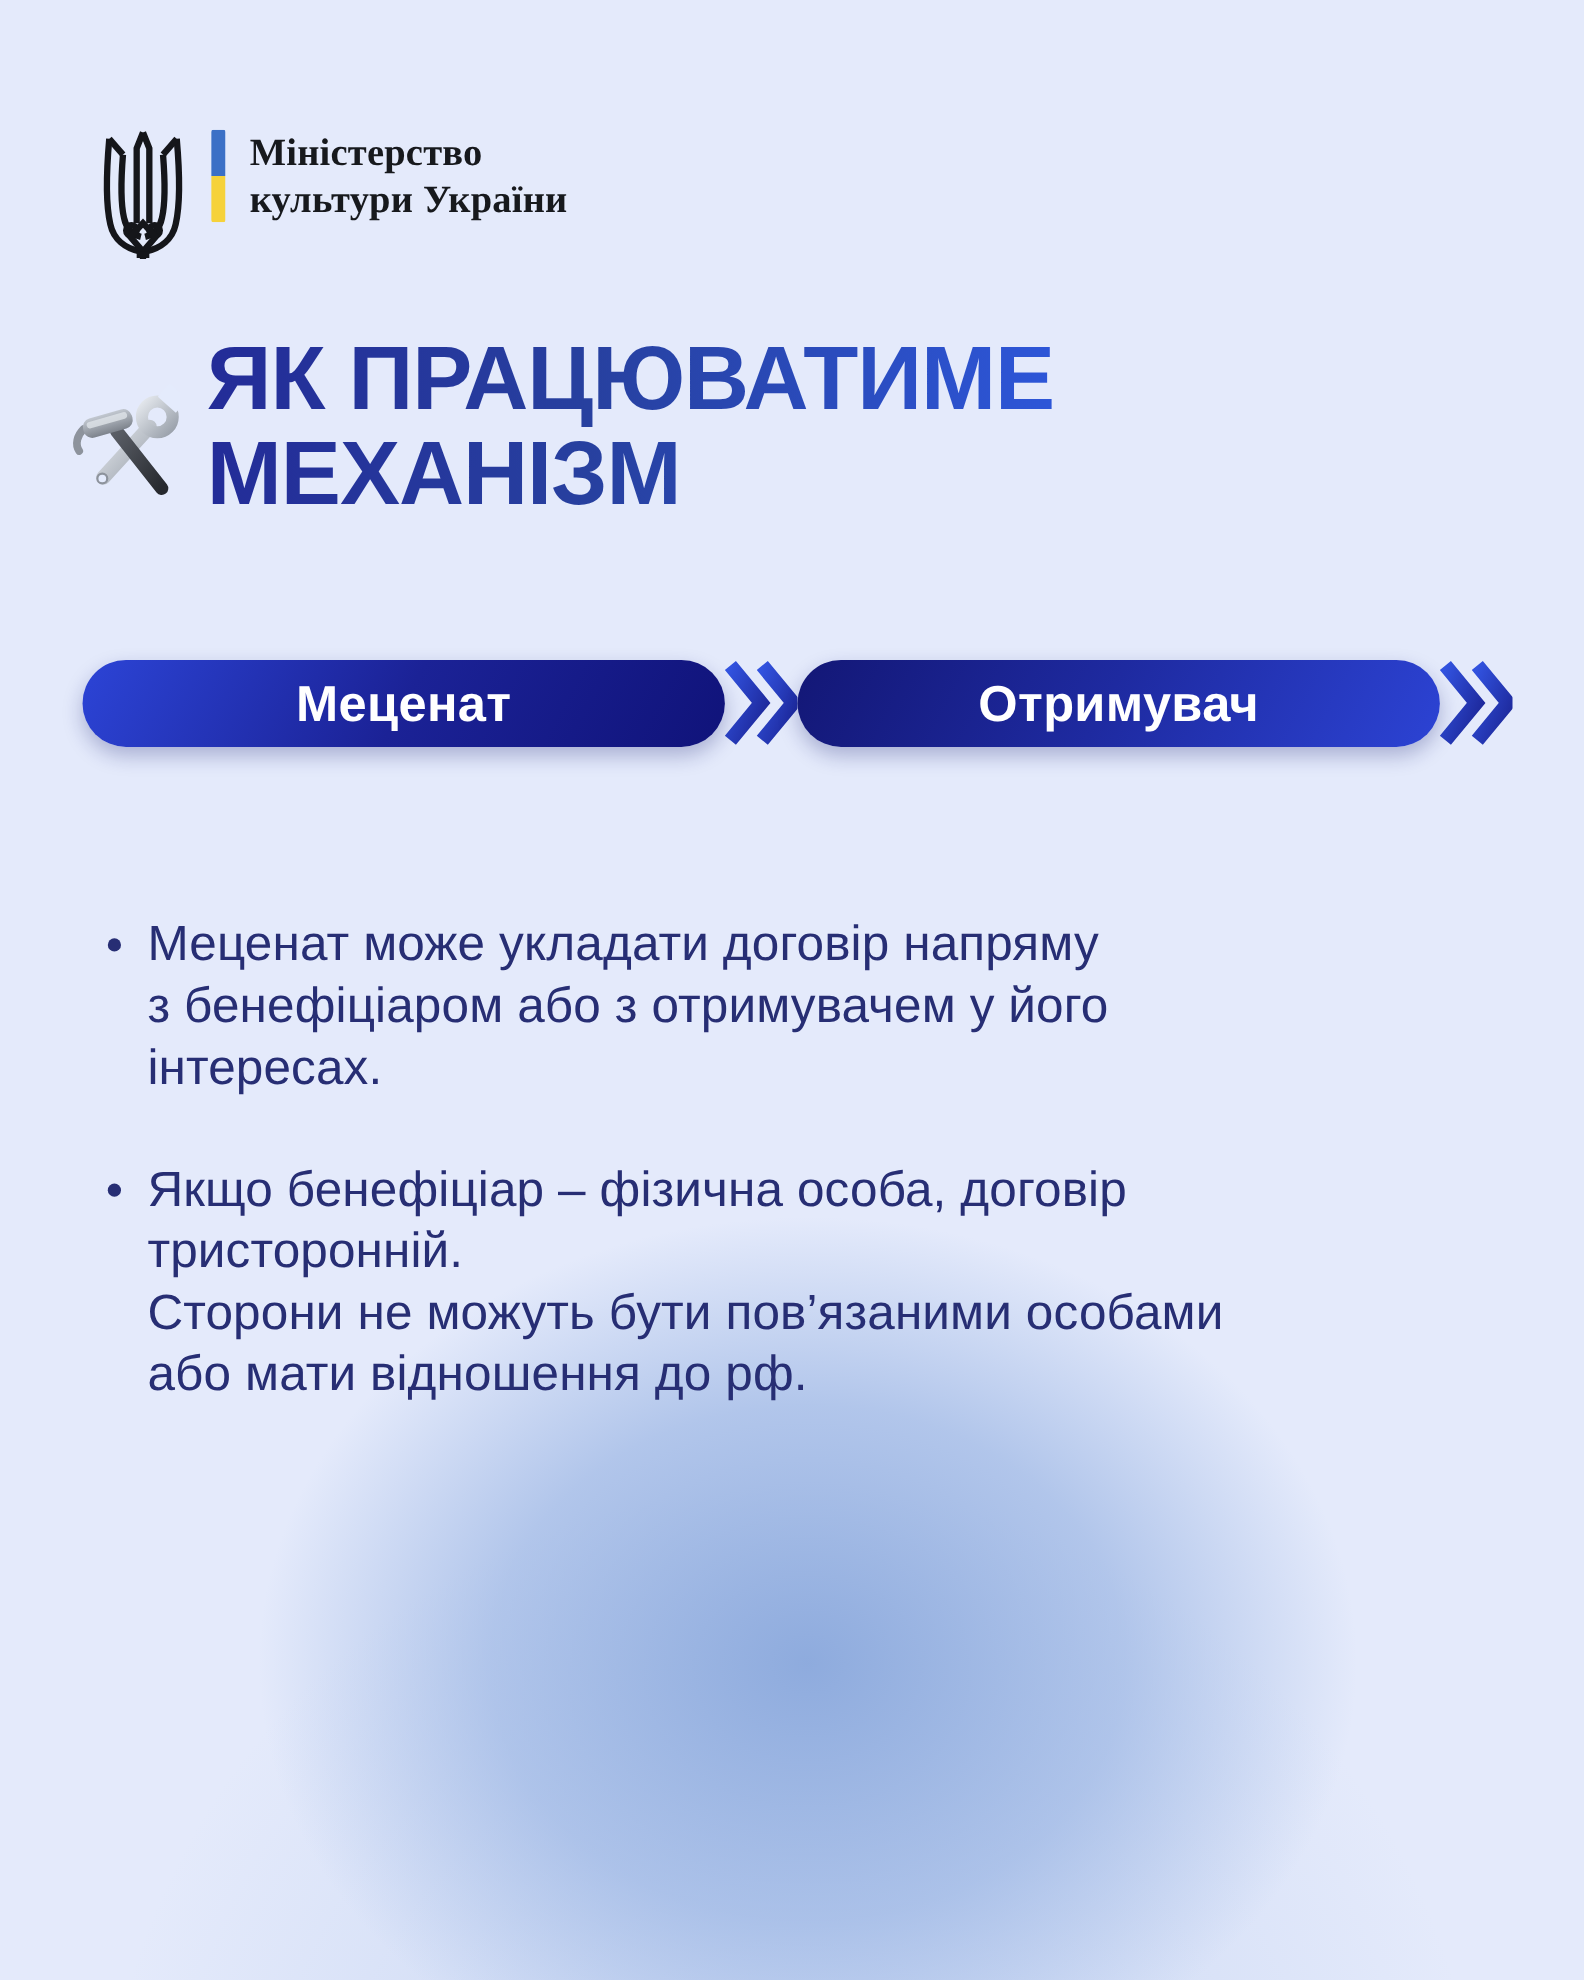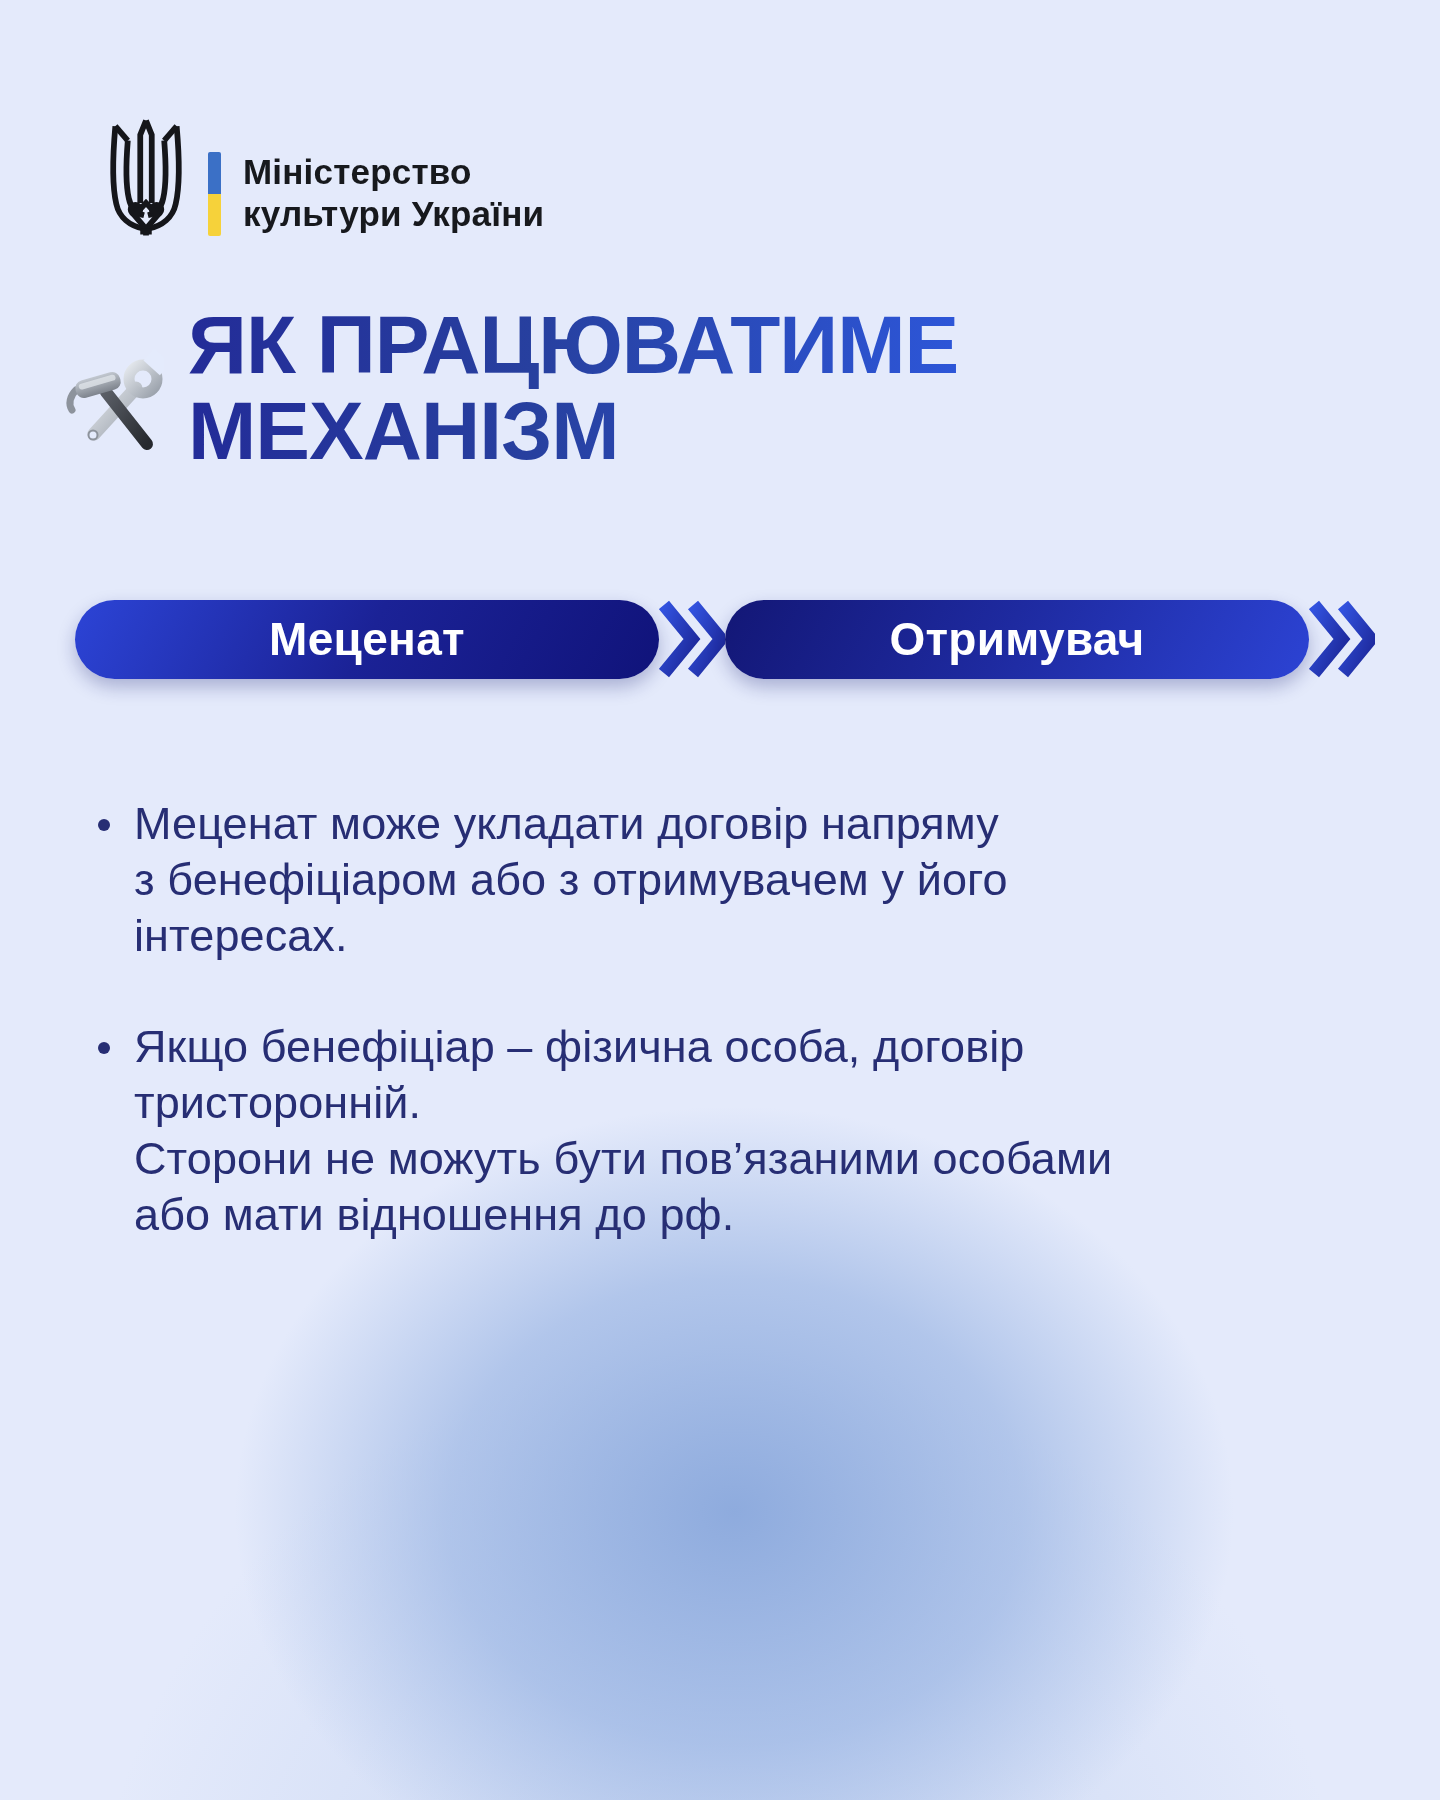--- a/index.html
+++ b/index.html
@@ -10,21 +10,21 @@
     background:
       radial-gradient(ellipse 640px 520px at 51% 84%, rgba(138,168,220,.95) 0%, rgba(150,178,226,.65) 45%, rgba(228,234,251,0) 78%),
       radial-gradient(ellipse 900px 900px at 50% 110%, rgba(160,186,230,.45) 0%, rgba(228,234,251,0) 70%),
       #e4eafb;
     overflow:hidden;
     position:relative;
   }
   .page{ position:relative; width:1440px; height:1800px; }
 
   
-  .logo{ position:absolute; left:100px; top:118px; display:flex; align-items:flex-end; }
+  .logo{ position:absolute; left:84px; top:118px; display:flex; align-items:flex-start;font-family:Liberation Serif, serif; }
   .trident{ width:92px; height:118px; flex:0 0 auto; }
   .flag-bar{ width:13px; height:84px; margin-left:16px; border-radius:2px; overflow:hidden;
              display:flex; flex-direction:column; flex:0 0 auto; }
   .flag-bar .half{ flex:1; }
   .ministry-name{
     margin-left:22px; font-size:35px; font-weight:700; color:#17191d;
     line-height:1.22; white-space:pre-line; letter-spacing:.2px;
   }
 
   
@@ -51,21 +51,21 @@
     color:#ffffff; font-size:46px; font-weight:700; letter-spacing:.3px;
     box-shadow:0 8px 18px rgba(18,26,110,.28);
   }
   .pill-1{ background:linear-gradient(118deg,#2c44d6 0%,#1b2296 50%,#10137a 100%); }
   .pill-2{ background:linear-gradient(118deg,#131776 0%,#1e2aa0 48%,#2c43d4 100%); }
   .pill-3{ background:linear-gradient(100deg,#131776 0%,#2038b8 55%,#2c4ad8 100%); }
   .chevrons{ width:66px; height:82px; flex:0 0 auto; }
 
   
   .bullets{
-    position:absolute; left:98px; top:796px; width:1260px;
+    position:absolute; left:98px; top:830px; width:1260px;
     list-style:none;
   }
   .bullets li{
     position:relative; padding-left:36px; margin-bottom:56px;
     font-size:45px; line-height:1.24; font-weight:500;
     color:#272e74; white-space:pre-line; letter-spacing:.1px;
   }
   .bullets li::before{
     content:""; position:absolute; left:0; top:23px;
     width:12px; height:12px; border-radius:50%; background:#272e74;

